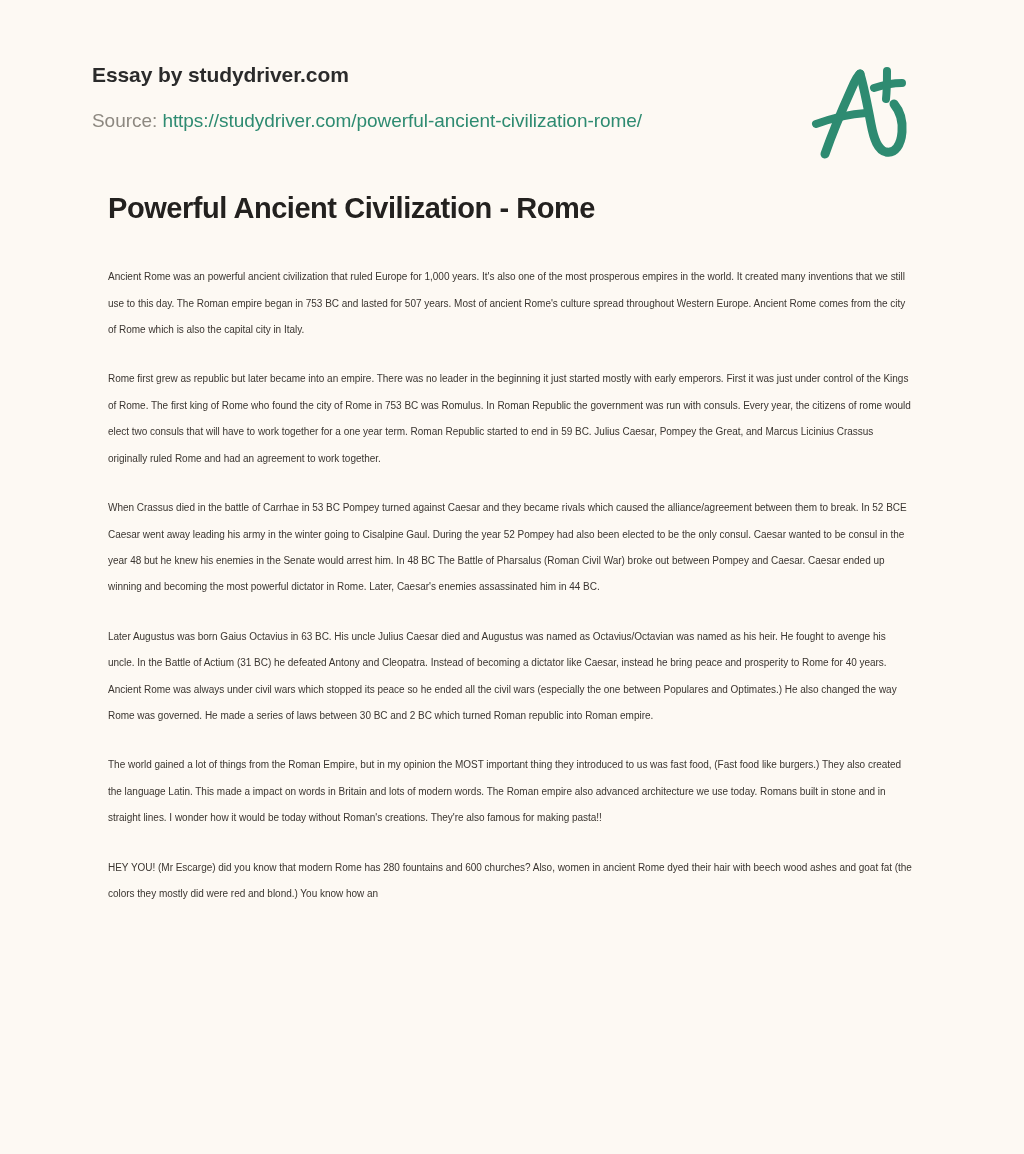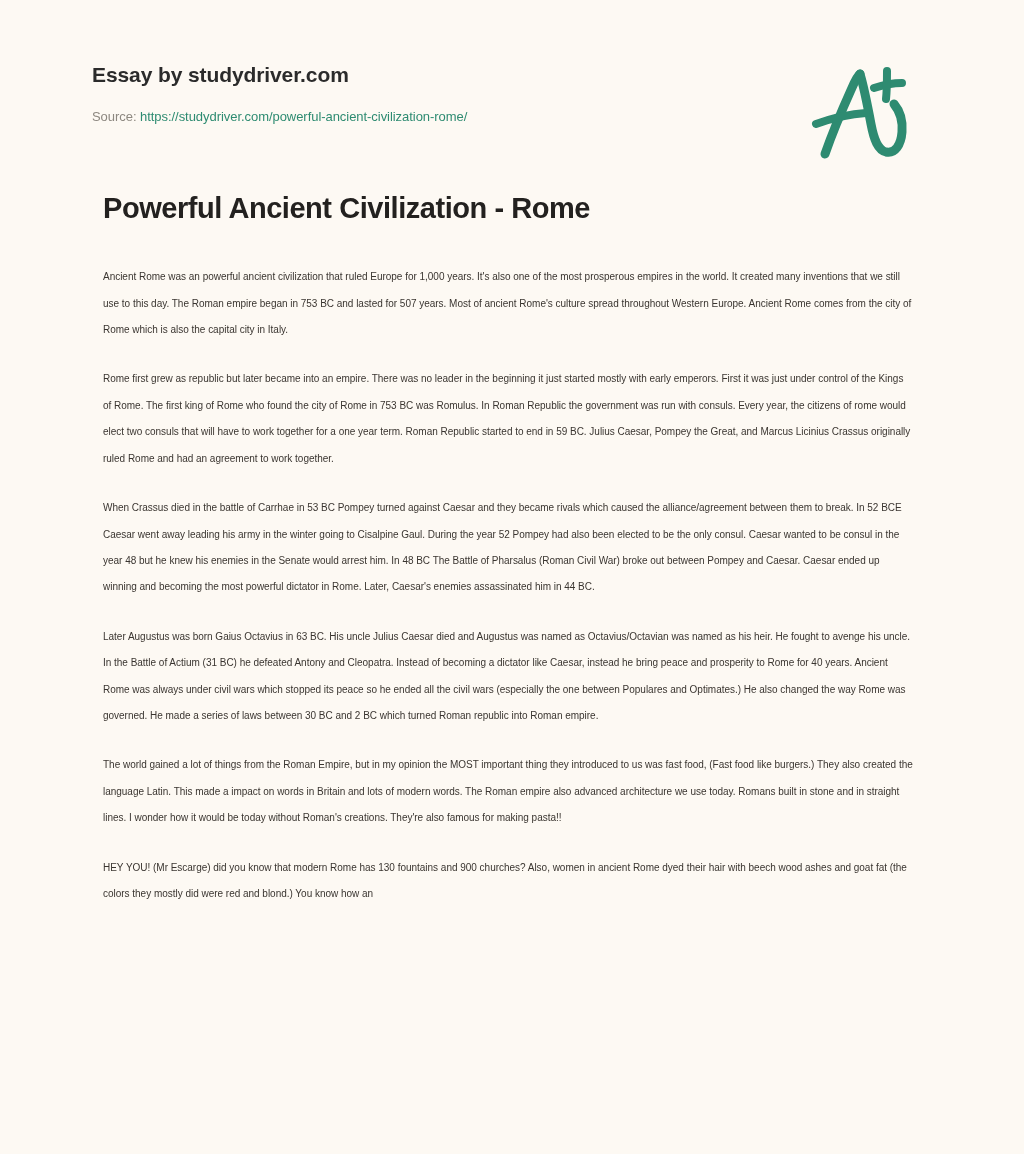--- a/index.html
+++ b/index.html
@@ -35,21 +35,21 @@
     font-size: 21px;
     font-weight: bold;
     letter-spacing: -0.1px;
     color: #2b2b2b;
     line-height: 1.2;
     margin: 0;
   }
 
   .source-line {
     margin: 22px 0 0 0;
-    font-size: 13px;
+    font-size: 19px;
     line-height: 1.3;
     color: #8d8880;
     letter-spacing: -0.05px;
   }
 
   .source-link {
     color: #2e8b71;
     text-decoration: none;
   }
 
@@ -58,22 +58,21 @@
     position: absolute;
     top: 62px;
     right: 76px;
     width: 118px;
     height: 104px;
   }
   .logo svg { display: block; width: 100%; height: 100%; }
 
   
   .content {
-    padding: 0 78px 0 68px;
-    margin-left: 35px;
+    padding: 0 78px 0 108px;
   }
 
   .doc-title {
     font-size: 29px;
     font-weight: bold;
     color: #23211f;
     letter-spacing: -0.45px;
     line-height: 1.25;
     margin: 0 0 38px 0;
   }
@@ -121,17 +120,17 @@
 
   <div class="content">
     <h1 class="doc-title">Powerful Ancient Civilization - Rome</h1>
 
     <div class="paragraphs">
       <p>Ancient Rome was an powerful ancient civilization that ruled Europe for 1,000 years. It's also one of the most prosperous empires in the world. It created many inventions that we still use to this day. The Roman empire began in 753 BC and lasted for 507 years. Most of ancient Rome's culture spread throughout Western Europe. Ancient Rome comes from the city of Rome which is also the capital city in Italy.</p>
       <p>Rome first grew as republic but later became into an empire. There was no leader in the beginning it just started mostly with early emperors. First it was just under control of the Kings of Rome. The first king of Rome who found the city of Rome in 753 BC was Romulus. In Roman Republic the government was run with consuls. Every year, the citizens of rome would elect two consuls that will have to work together for a one year term. Roman Republic started to end in 59 BC. Julius Caesar, Pompey the Great, and Marcus Licinius Crassus originally ruled Rome and had an agreement to work together.</p>
       <p>When Crassus died in the battle of Carrhae in 53 BC Pompey turned against Caesar and they became rivals which caused the alliance/agreement between them to break. In 52 BCE Caesar went away leading his army in the winter going to Cisalpine Gaul. During the year 52 Pompey had also been elected to be the only consul. Caesar wanted to be consul in the year 48 but he knew his enemies in the Senate would arrest him. In 48 BC The Battle of Pharsalus (Roman Civil War) broke out between Pompey and Caesar. Caesar ended up winning and becoming the most powerful dictator in Rome. Later, Caesar's enemies assassinated him in 44 BC.</p>
       <p>Later Augustus was born Gaius Octavius in 63 BC. His uncle Julius Caesar died and Augustus was named as Octavius/Octavian was named as his heir. He fought to avenge his uncle. In the Battle of Actium (31 BC) he defeated Antony and Cleopatra. Instead of becoming a dictator like Caesar, instead he bring peace and prosperity to Rome for 40 years. Ancient Rome was always under civil wars which stopped its peace so he ended all the civil wars (especially the one between Populares and Optimates.) He also changed the way Rome was governed. He made a series of laws between 30 BC and 2 BC which turned Roman republic into Roman empire.</p>
       <p>The world gained a lot of things from the Roman Empire, but in my opinion the MOST important thing they introduced to us was fast food, (Fast food like burgers.) They also created the language Latin. This made a impact on words in Britain and lots of modern words. The Roman empire also advanced architecture we use today. Romans built in stone and in straight lines. I wonder how it would be today without Roman's creations. They're also famous for making pasta!!</p>
-      <p>HEY YOU! (Mr Escarge) did you know that modern Rome has 130 fountains and 900 churches? Also, women in ancient Rome dyed their hair with beech wood ashes and goat fat (the colors they mostly did were red and blond.) You know how an</p>
+      <p>HEY YOU! (Mr Escarge) did you know that modern Rome has 280 fountains and 600 churches? Also, women in ancient Rome dyed their hair with beech wood ashes and goat fat (the colors they mostly did were red and blond.) You know how an</p>
     </div>
   </div>
 
 </div>
 
 </body></html>

